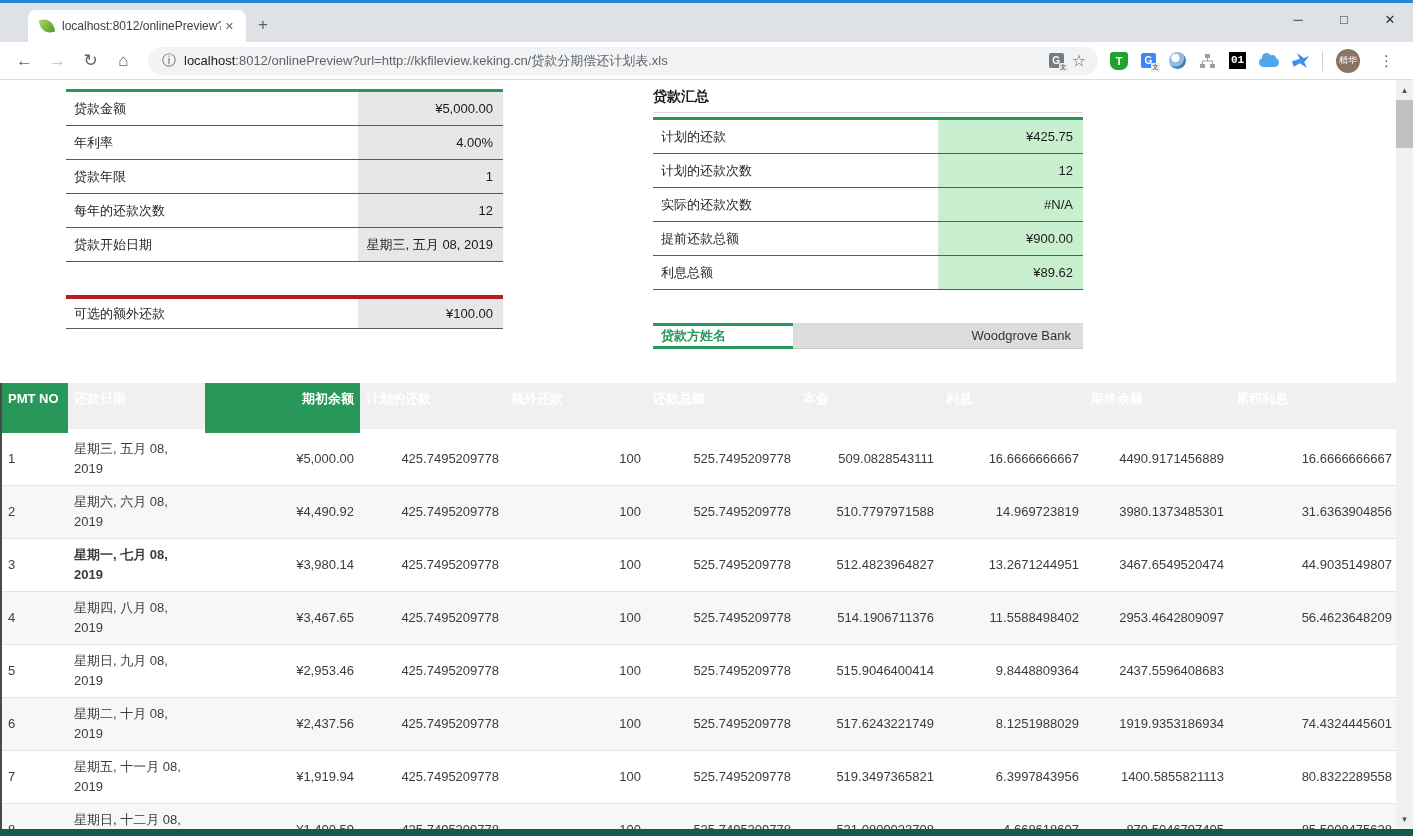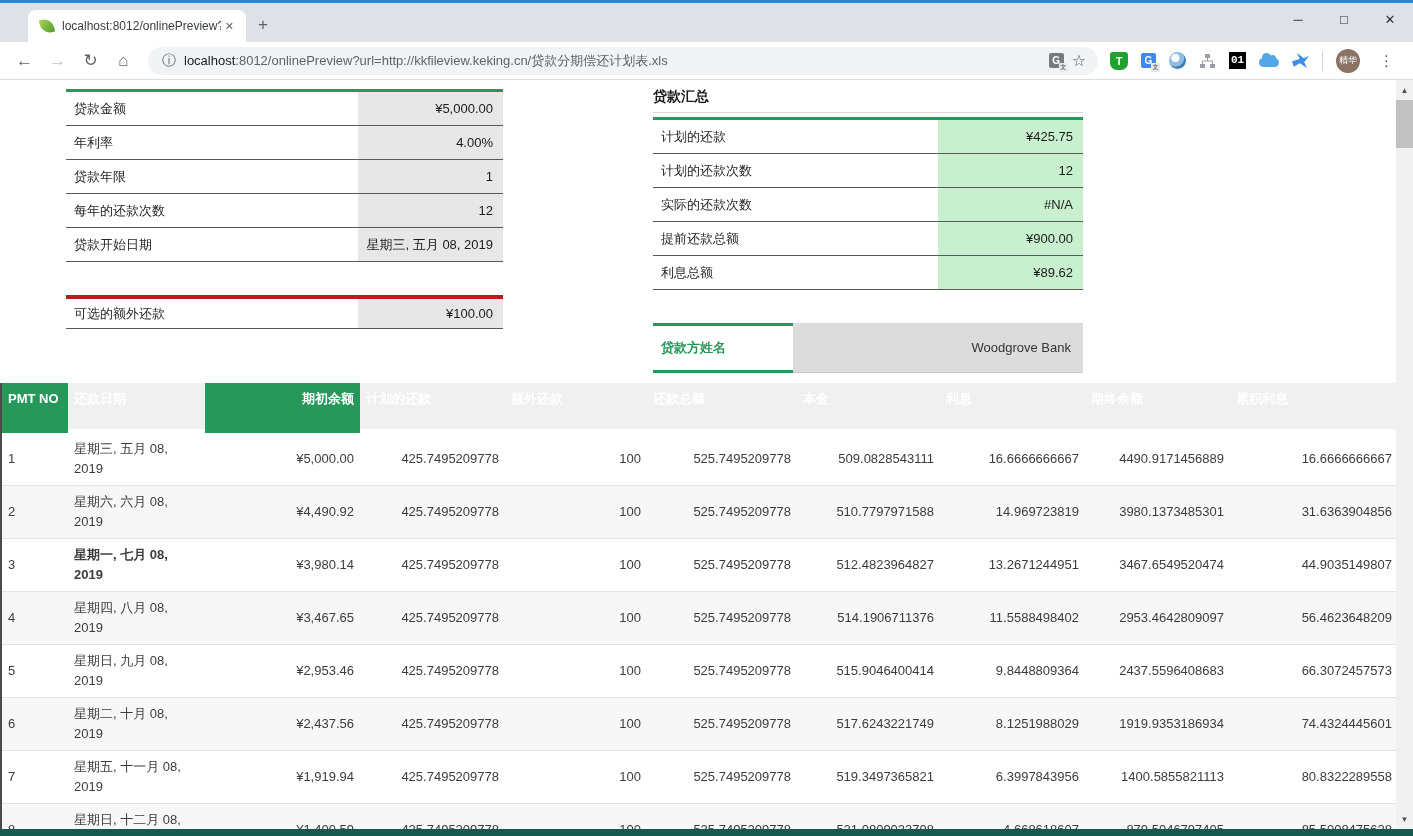--- a/index.html
+++ b/index.html
@@ -64,21 +64,21 @@
   .green-rule { height:3px; background:var(--green); margin-top:4px; }
   .sec-row, .extra-row { display:flex; height:34px; border-bottom:1px solid #595959; }
   .extra-row { border-top:4px solid #b91c1c;gap:40px; }
   .sec-row .lbl, .extra-row .lbl { flex:1; font-size:13px; color:#262626;
          display:flex; align-items:center; padding-left:8px; }
   .sec-row .val, .extra-row .val { width:145px; font-size:13px; color:#1a1a1a;
          display:flex; align-items:center; justify-content:flex-end; padding-right:10px; }
   .val.gray { background:var(--gray-cell); }
   .val.green { background:var(--green-light); }
   .gap { height:33px; }
-  .lender-row { display:flex; height:50px; }
+  .lender-row { display:flex; height:26px; }
   .lender-lbl { width:140px; font-size:13px; font-weight:bold; color:var(--green);
          border-top:3px solid var(--green); border-bottom:3px solid var(--green);
          display:flex; align-items:center; padding-left:8px; }
   .lender-val { flex:1; background:var(--lender-gray); font-size:13px; color:#333;
          display:flex; align-items:center; justify-content:flex-end; padding-right:12px;
          border-bottom:1px solid #C9C9C9; }
 
   .grid { position:absolute; left:0; top:303px; width:1396px; border-left:2px solid #4A4A4A; }
   .grid-header { display:flex; }
   .gh-cell { height:50px; background:#F0F0F0; color:#fff; font-weight:bold; font-size:13px;
@@ -279,21 +279,20 @@
           <div class="grid-row">
             <div class="gr-cell" style="width: 66px;">5</div>
             <div class="gr-cell" style="width: 137px;">星期日, 九月 08, 2019</div>
             <div class="gr-cell right" style="width: 155px;">¥2,953.46</div>
             <div class="gr-cell right" style="width: 145px;">425.7495209778</div>
             <div class="gr-cell right" style="width: 142px;">100</div>
             <div class="gr-cell right" style="width: 150px;">525.7495209778</div>
             <div class="gr-cell right" style="width: 143px;">515.9046400414</div>
             <div class="gr-cell right" style="width: 145px;">9.8448809364</div>
             <div class="gr-cell right" style="width: 145px;">2437.5596408683</div>
-            <div class="gr-cell right" style="width: 168px;">66.3072457573</div>
           </div>
           <div class="grid-row alt">
             <div class="gr-cell" style="width: 66px;">6</div>
             <div class="gr-cell" style="width: 137px;">星期二, 十月 08, 2019</div>
             <div class="gr-cell right" style="width: 155px;">¥2,437.56</div>
             <div class="gr-cell right" style="width: 145px;">425.7495209778</div>
             <div class="gr-cell right" style="width: 142px;">100</div>
             <div class="gr-cell right" style="width: 150px;">525.7495209778</div>
             <div class="gr-cell right" style="width: 143px;">517.6243221749</div>
             <div class="gr-cell right" style="width: 145px;">8.1251988029</div>

